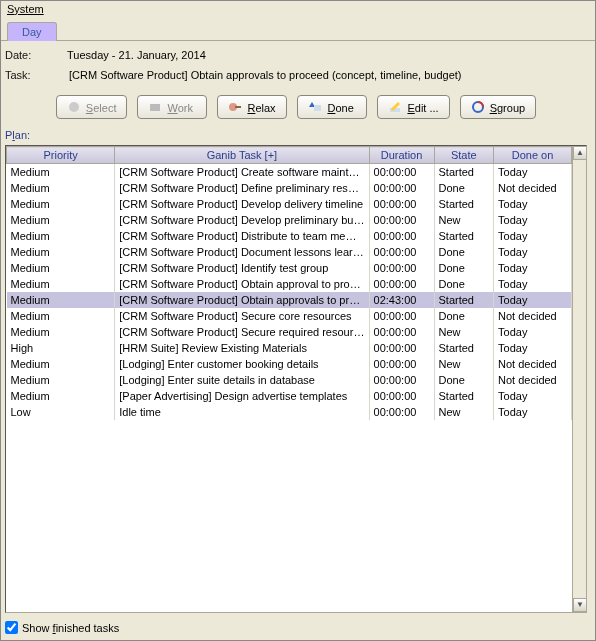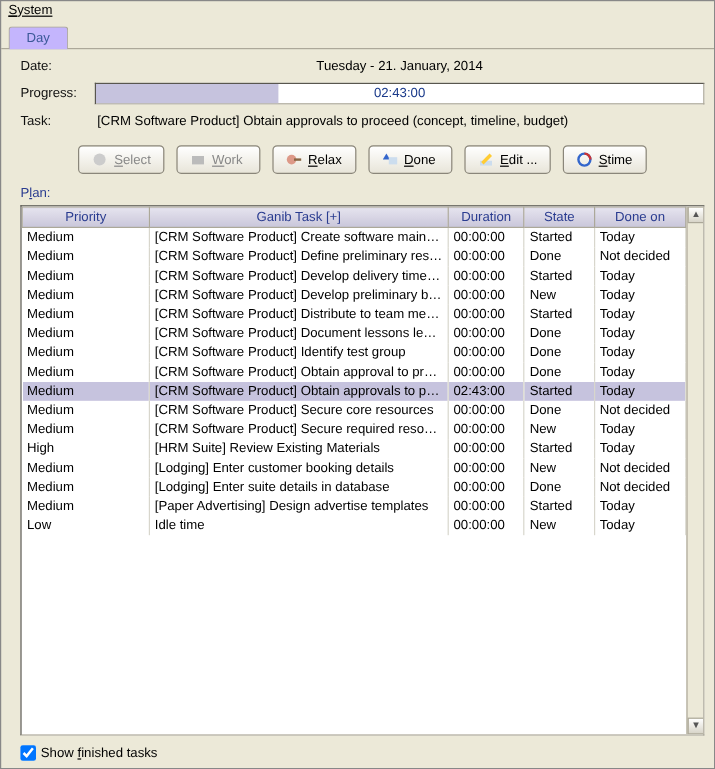--- a/index.html
+++ b/index.html
@@ -38,37 +38,36 @@
   border-bottom: none;
   border-top-left-radius: 3px;
   border-top-right-radius: 3px;
   background: #c4b5fd;
   color: #3b5998;
   position: relative;
   top: 1px;
 }
 .panel {
   flex: 1;
-  padding: 8px 8px 6px 16px;
+  padding: 8px 8px 6px 4px;
   display: flex;
   flex-direction: column;
 }
 .row {
   display: flex;
   align-items: center;
   margin-bottom: 8px;
   gap: 6px;
 }
 .row .label {
   width: 56px;
   color: #111;
 }
 .date-val {
   flex: 1;
-  text-align: center;
   color: #000;
 }
 .progress-wrap {
   flex: 1;
   height: 18px;
   border: 1px inset #aca899;
   background: #fff;
   position: relative;
   display: flex;
   align-items: center;
@@ -196,27 +195,20 @@
     <div class="tab">Day</div>
   </div>
 
   <div class="panel">
 
     <div class="row">
       <div class="label">Date:</div>
       <div class="date-val">Tuesday - 21. January, 2014</div>
     </div>
 
-    <div class="row">
-      <div class="label">Progress:</div>
-      <div class="progress-wrap">
-        <div class="progress-bar" style="width: 30%;"></div>
-        <div class="progress-text">02:43:00</div>
-      </div>
-    </div>
 
     <div class="row">
       <div class="label">Task:</div>
       <div class="task-val">[CRM Software Product] Obtain approvals to proceed (concept, timeline, budget)</div>
     </div>
 
     <div class="btn-row">
       <button class="btn disabled">
         <span class="ic">
             <svg viewBox="0 0 14 14">
@@ -260,21 +252,21 @@
           </span>
         <span><span class="u">E</span><span>dit ...</span></span>
       </button>
       <button class="btn">
         <span class="ic">
             <svg viewBox="0 0 14 14">
               <circle cx="7" cy="7" r="5" fill="none" stroke="#36c" stroke-width="2"></circle>
               <path d="M7 2 A5 5 0 0 1 12 7" fill="none" stroke="#c33" stroke-width="2"></path>
             </svg>
           </span>
-        <span><span class="u">S</span><span>time</span></span>
+        <span><span class="u">S</span><span>group</span></span>
       </button>
     </div>
 
     <div class="plan-label">P<span style="text-decoration:underline">l</span>an:</div>
 
     <div class="table-wrap">
       <div style="flex:1; overflow:hidden;">
       <table>
         <colgroup>
           <col class="col-priority">

